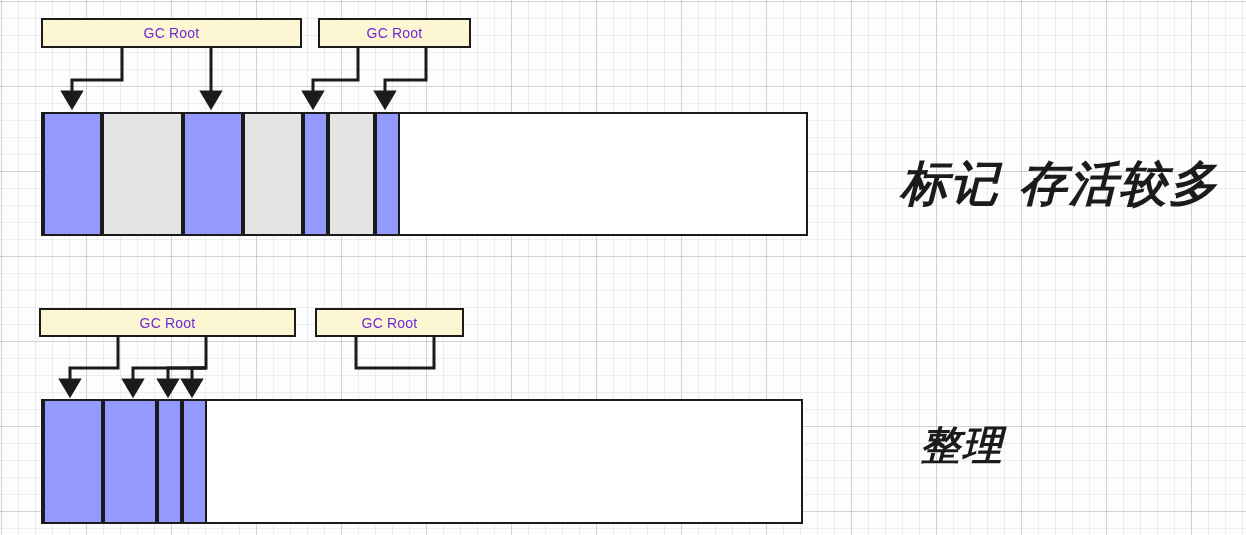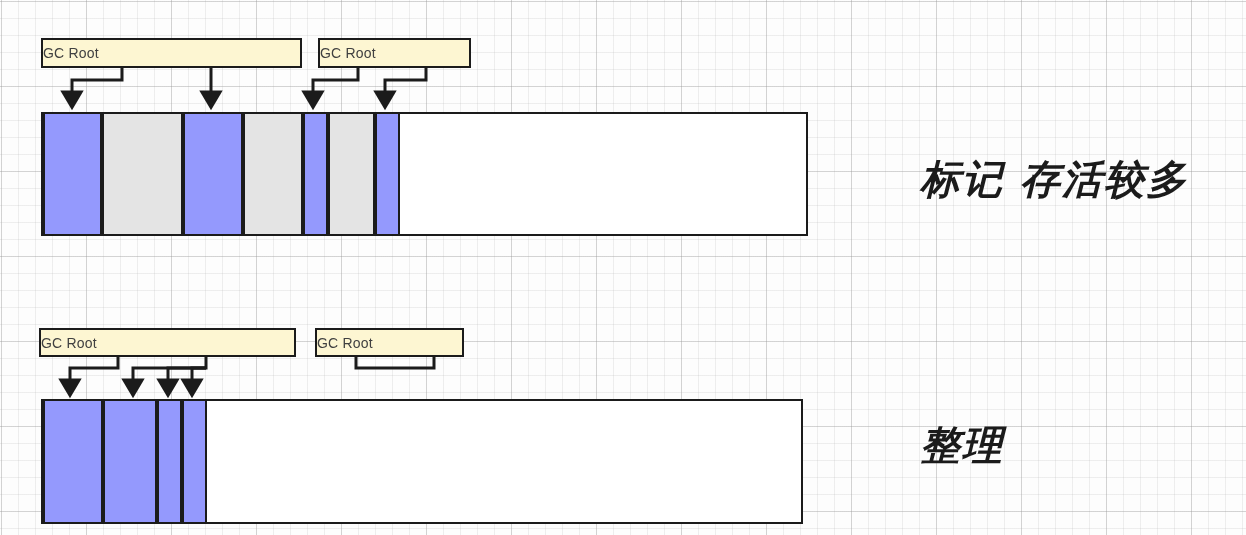--- a/index.html
+++ b/index.html
@@ -33,25 +33,25 @@
     width: 1246px;
     height: 535px;
   }
   .gcroot-box {
     position: absolute;
     box-sizing: border-box;
     background: #fdf6d2;
     border: 2.5px solid #1b1b1b;
     display: flex;
     align-items: center;
+    justify-content: center;
     font-size: 14px;
-    color: #404040;
+    color: #6d28d9;
     letter-spacing: 0.2px;
     font-family: "Liberation Sans", sans-serif;
-    margin-top: 20px;
   }
   .mem-bar {
     position: absolute;
     box-sizing: border-box;
     background: #ffffff;
     border: 2.5px solid #1b1b1b;
   }
   .seg {
     position: absolute;
     box-sizing: border-box;
@@ -110,21 +110,21 @@
   <div class="mem-bar" style="left:41px; top:112px; width:767px; height:124px;">
     <div class="seg live" style="left:0px; width:59px;"></div>
     <div class="seg dead" style="left:59px; width:81px;"></div>
     <div class="seg live" style="left:140px; width:60px;"></div>
     <div class="seg dead" style="left:200px; width:60px;"></div>
     <div class="seg live" style="left:260px; width:25px;"></div>
     <div class="seg dead" style="left:285px; width:47px;"></div>
     <div class="seg live" style="left:332px; width:25px;"></div>
   </div>
 
-  <div class="label-cn" style="left:920px; top:152px; font-size:40px;">标记  存活较多</div>
+  <div class="label-cn" style="left:900px; top:152px; font-size:48px;">标记  存活较多</div>
 
   <div class="gcroot-box" style="left:39px; top:308px; width:257px; height:29px;">
     <span>GC Root</span>
   </div>
   <div class="gcroot-box" style="left:315px; top:308px; width:149px; height:29px;">
     <span>GC Root</span>
   </div>
 
   <div class="mem-bar" style="left:41px; top:399px; width:762px; height:125px;">
     <div class="seg live" style="left:0px; width:60px;"></div>

